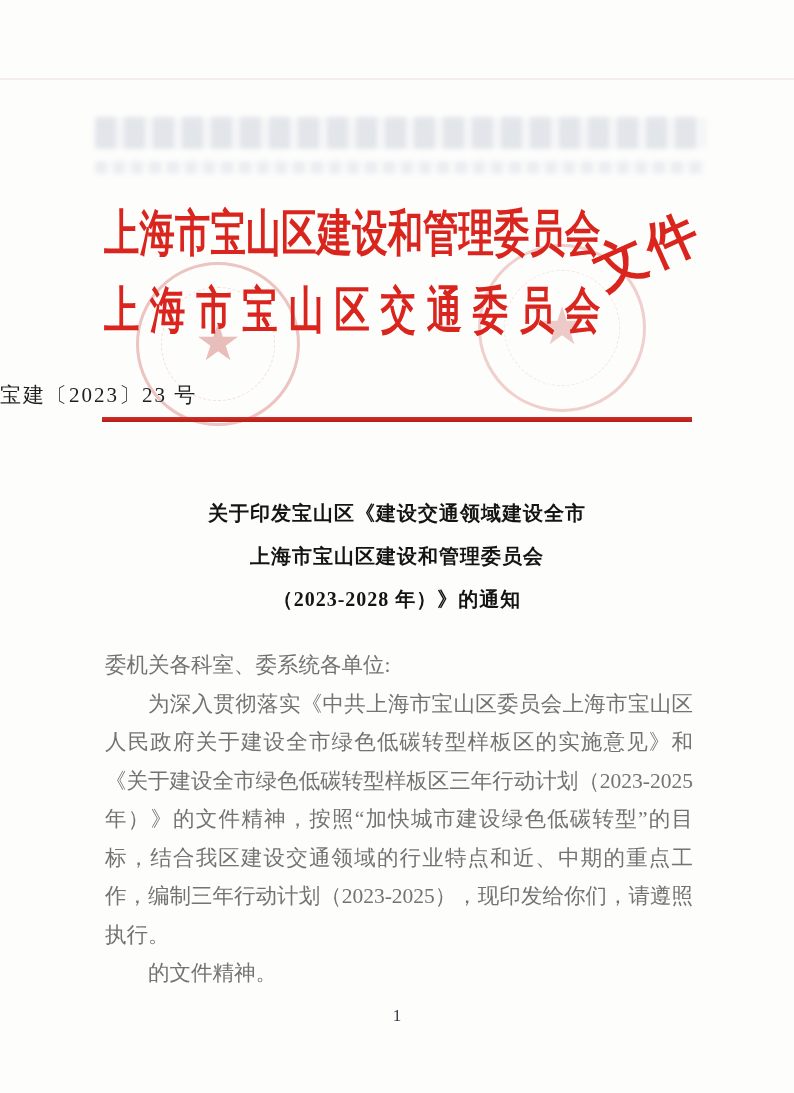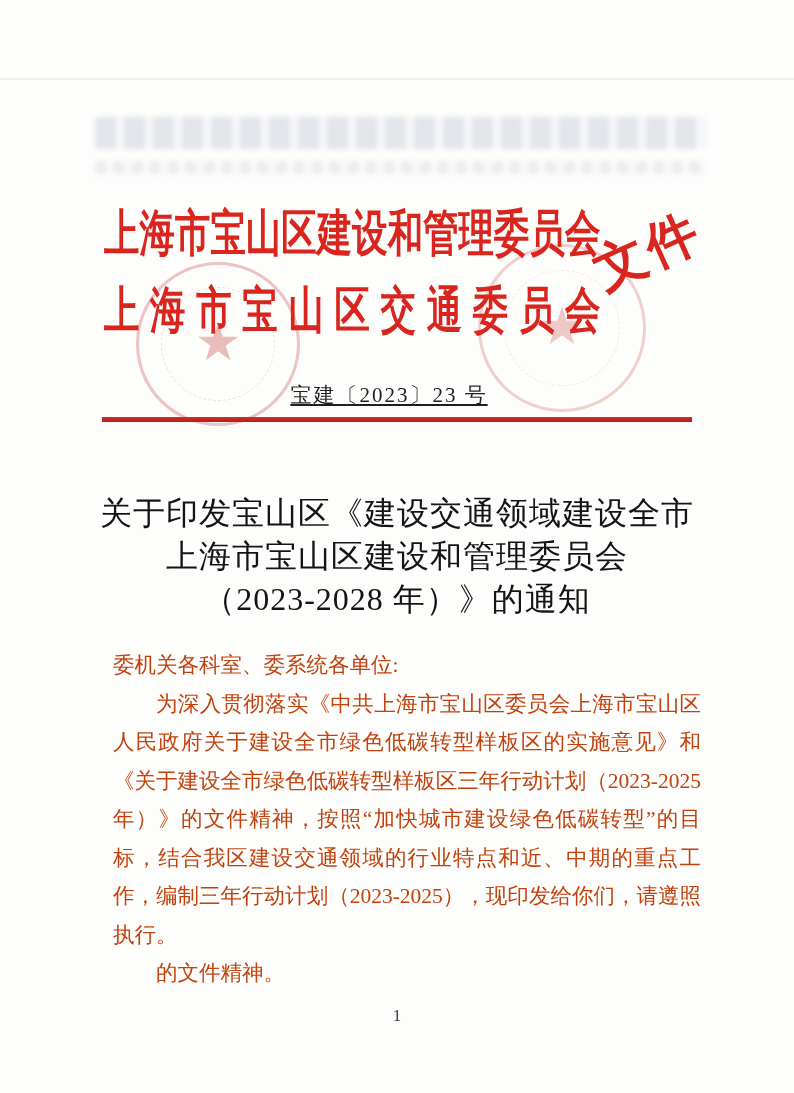--- a/index.html
+++ b/index.html
@@ -107,60 +107,57 @@
     white-space: nowrap;
     transform: rotate(-24deg);
     transform-origin: left center;
     z-index: 2;
   }
 
   .doc-number {
     position: absolute;
     left: 0; right: 16px;
     top: 381px;
-    text-align: center;
     font-size: 21px;
     letter-spacing: 2px;
     color: #1f1f1f;
     z-index: 2;
-    text-decoration: underline;
   }
 
   .red-rule {
     position: absolute;
     left: 102px;
     top: 417px;
     width: 590px;
     height: 5px;
     background: linear-gradient(#d03028, #b51e17);
     z-index: 2;
   }
 
   .doc-title {
     position: absolute;
     left: 60px; right: 60px;
     top: 492px;
     text-align: center;
-    font-size: 32px;
-    font-weight: normal;
+    font-size: 20px;
+    font-weight: bold;
     color: #141414;
     line-height: 43px;
     letter-spacing: 1px;
   }
 
   .body-text {
     position: absolute;
     left: 105px;
     top: 646px;
     width: 588px;
     font-size: 21.5px;
     line-height: 38.5px;
-    color: #c2410c;
+    color: #737373;
     text-align: justify;
-    margin-left: 8px;
   }
   .body-text .para { text-indent: 2em; }
 
   .page-number {
     position: absolute;
     left: 0; right: 0;
     top: 1006px;
     text-align: center;
     font-size: 17px;
     color: #3a3a46;

